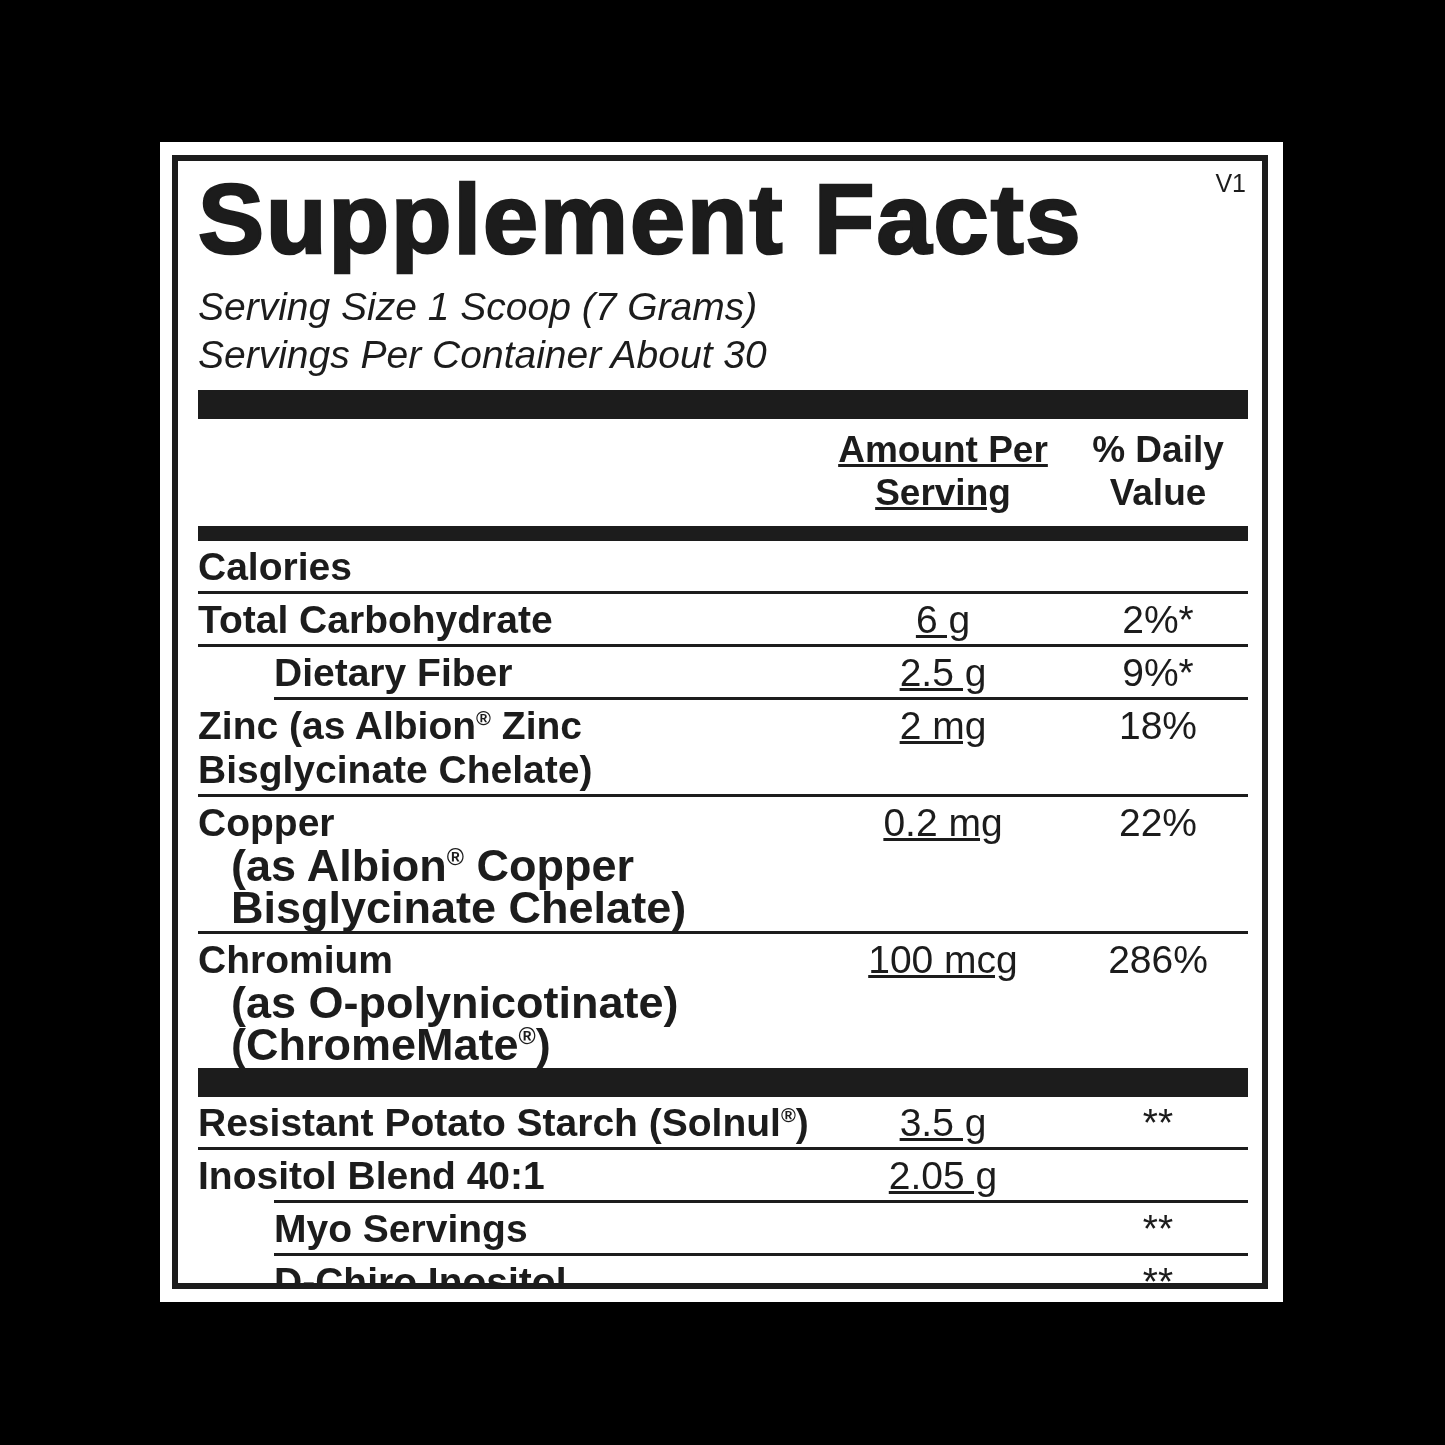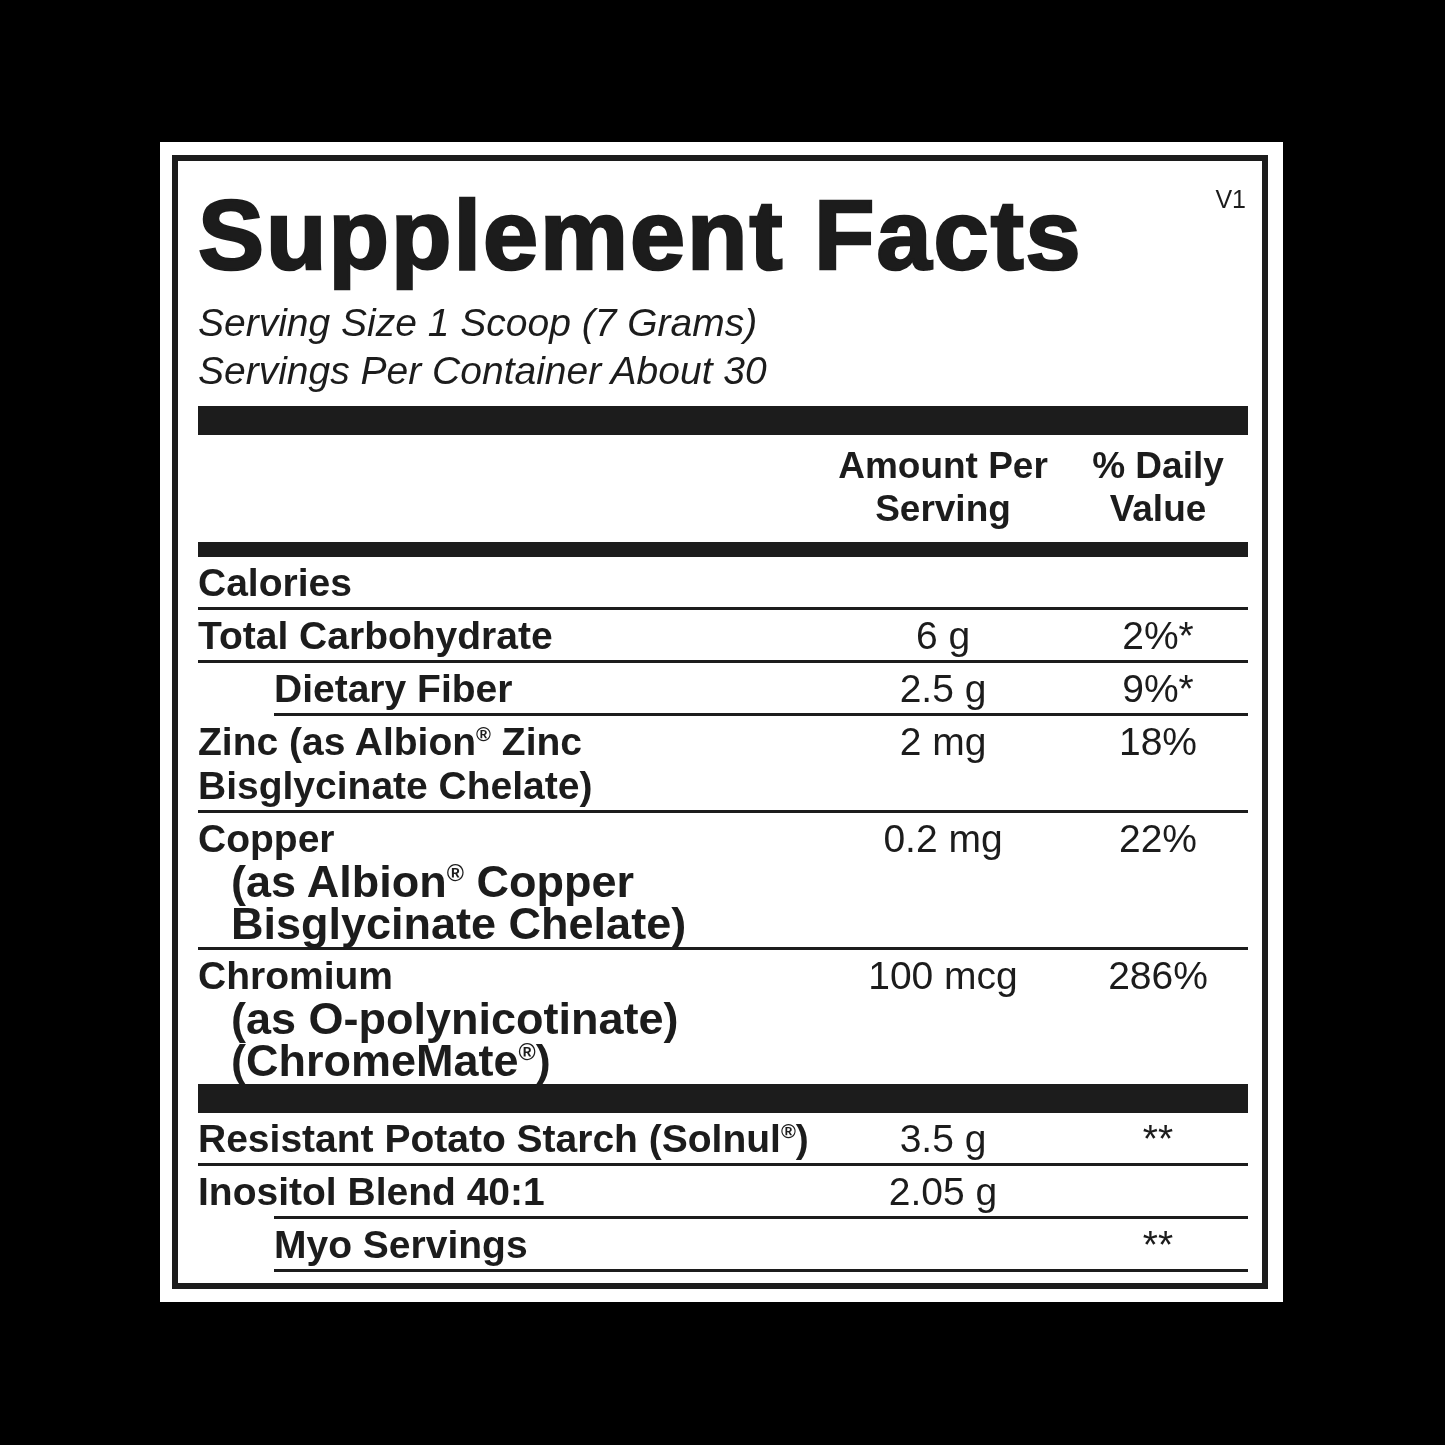--- a/index.html
+++ b/index.html
@@ -17,42 +17,42 @@
     background:#fff;
     box-sizing:border-box;
   }
   .frame{
     position:absolute;left:12px;top:13px;right:15px;bottom:13px;
     border:6px solid #1c1c1c;
     box-sizing:border-box;
     padding:8px 14px 0 20px;
     overflow:hidden;
   }
-  .title-wrap{position:relative;margin-top:18px;height:100px;}
+  .title-wrap{position:relative;margin-top:2px;height:100px;}
   .title{
     font-size:99px;line-height:96px;font-weight:bold;
     letter-spacing:2px;
     -webkit-text-stroke:2.6px #1c1c1c;
     white-space:nowrap;
   }
   .v1{
     position:absolute;top:0px;right:2px;
     font-size:25px;line-height:25px;font-weight:normal;
     letter-spacing:0;
   }
   .serving-block{margin-top:12px;font-style:italic;}
   .serving{font-size:39px;line-height:48px;}
   .bar{background:#1c1c1c;}
   .bar.thick{height:29px;}
   .bar.mid{height:15px;}
   .bar.b1{margin-top:11px;}
   .hdr-row{display:flex;align-items:flex-start;padding:9px 0 12px;}
   .hdr-row .c-name{flex:1;}
   .hdr-cell{font-weight:bold;font-size:37px;line-height:43px;text-align:center;}
-  .c-amt{width:250px;text-align:center;}
+  .c-amt{width:250px;text-align:center;text-decoration:underline;}
   .c-dv{width:180px;text-align:center;}
   #rows .row{
     display:flex;align-items:flex-start;
     font-size:39px;line-height:44px;
     padding:4px 0 2px;
   }
   #rows .c-name{flex:1;font-weight:bold;}
   .name-main.indent{padding-left:76px;}
   .name-cont{padding-left:33px;font-size:45px;line-height:42px;}
   .sep{border-top:3px solid #1c1c1c;}

